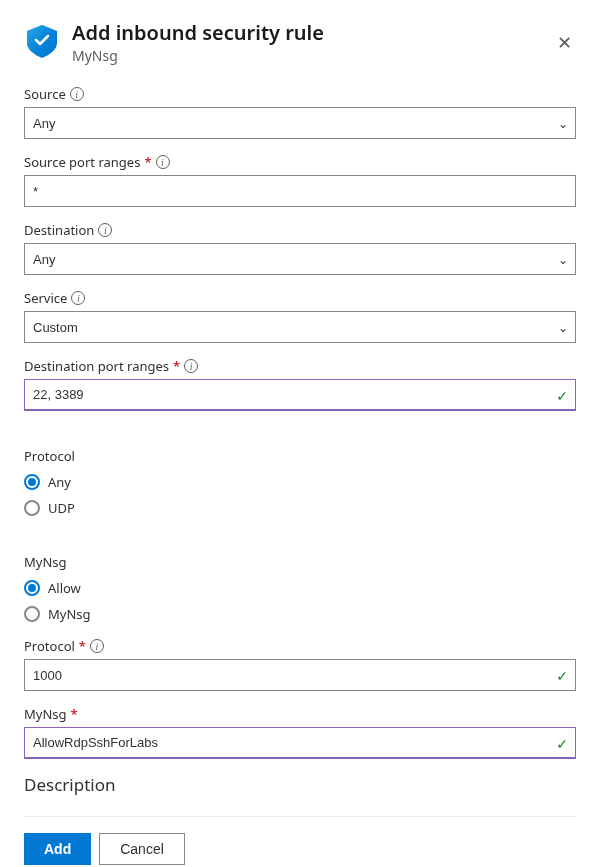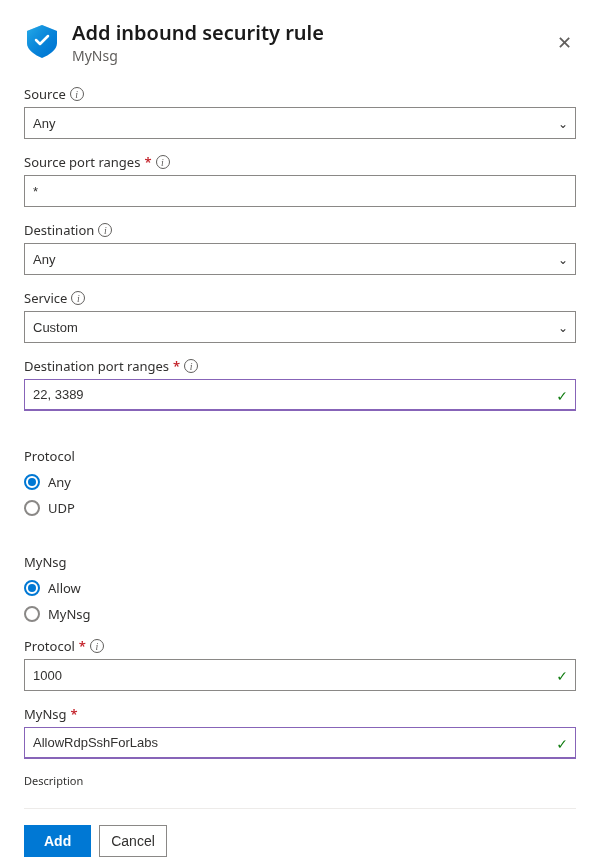--- a/index.html
+++ b/index.html
@@ -207,28 +207,28 @@
       padding: 6px 20px;
       font-size: 14px;
       font-weight: 600;
       cursor: pointer;
       height: 32px;
     }
     .btn-secondary {
       background: #fff;
       color: #323130;
       border: 1px solid #8a8886;
-      padding: 6px 11px;
+      padding: 6px 20px;
       font-size: 14px;
       cursor: pointer;
       height: 32px;
     }
 
     .description-label {
-      font-size: 11px;
+      font-size: 17px;
       color: #323130;
       margin-bottom: 4px;
     }
   </style>
 </head>
 <body>
 
 <div class="panel">
 
   <div class="panel-header">

